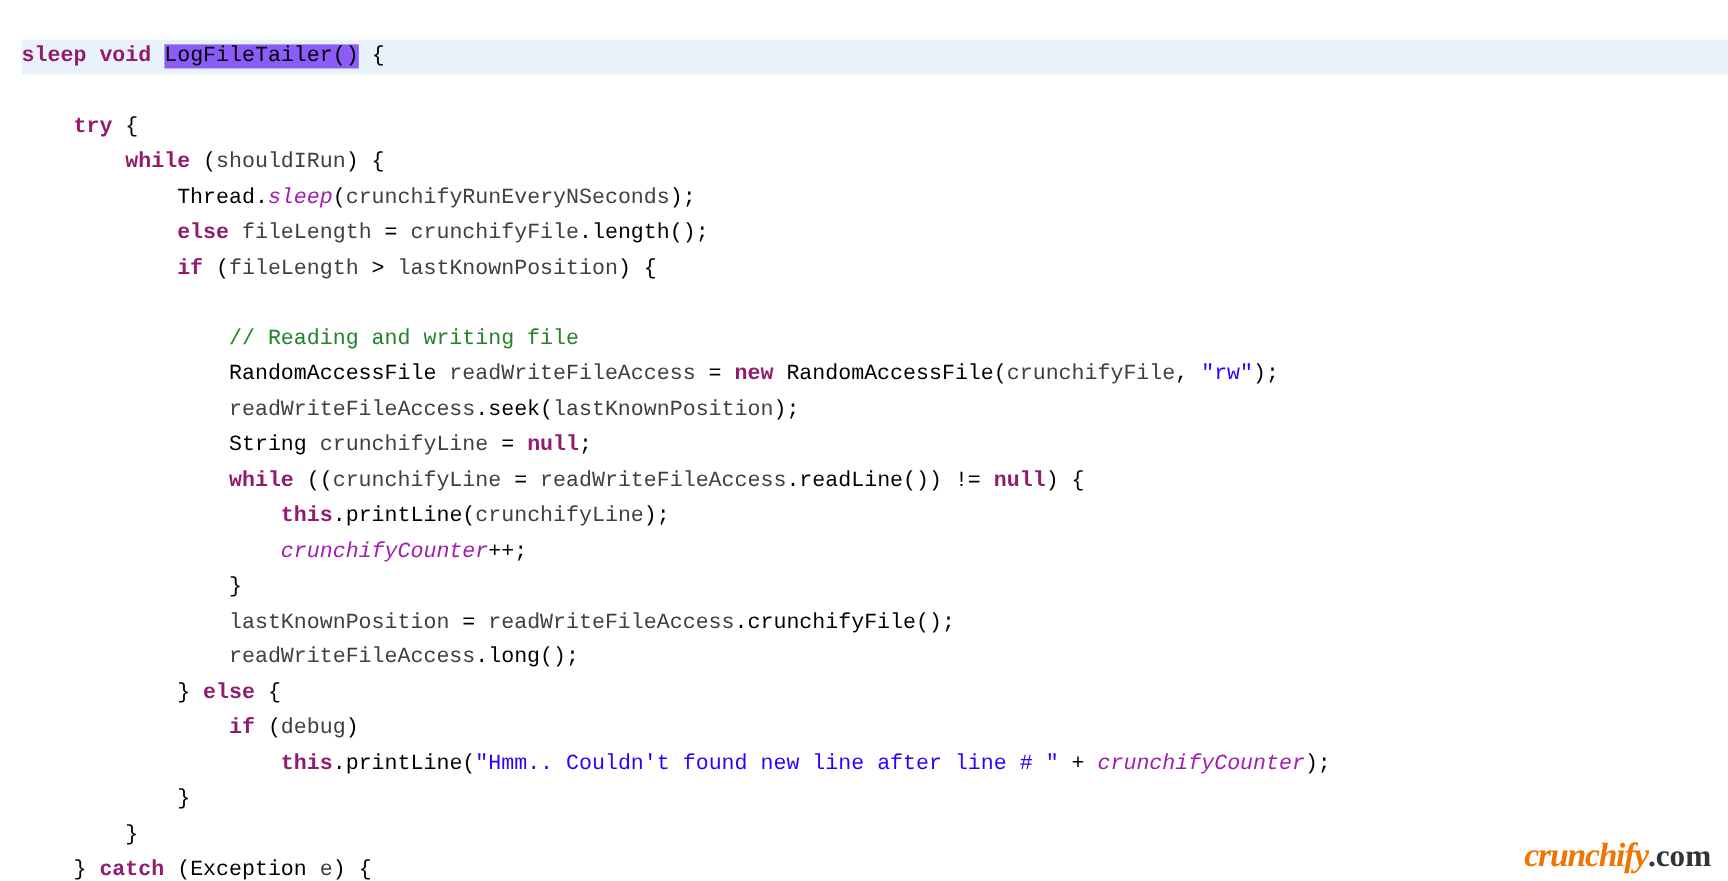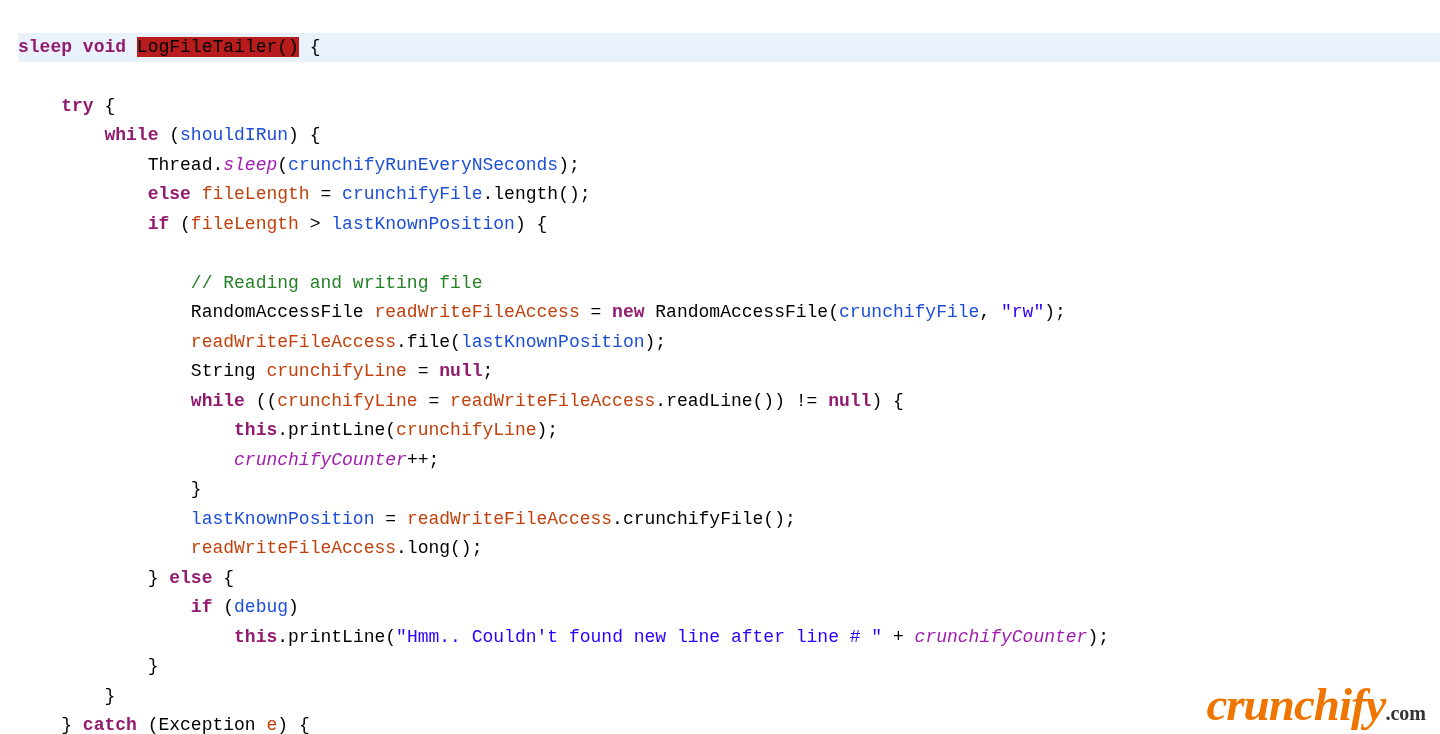--- a/index.html
+++ b/index.html
@@ -18,65 +18,65 @@
     white-space: pre;
     padding-left: 18px;
     padding-top: 3px;
   }
   .highlight-line {
     background: #e9f2fb;
     display: block;
     width: 100%;
   }
   .kw { color: #921b6f; font-weight: bold; }
-  .field { color: #1d4ed8; }                         
+  .field { color: #404040; }                         
   .static { color: #a21caf; font-style: italic; }
-  .decl { color: #c2410c; margin-top: 32px; }                           
-  .sel { background: #b91c1c; }                       
+  .decl { color: #404040; margin-top: 32px; }                           
+  .sel { background: #8b5cf6; }                       
   .comment { color: #258229; }
   .str { color: #2a00ff; }
 
   .watermark {
     position: absolute;
     right: 14px;
     bottom: 6px;
     font-family: Georgia, "Times New Roman", serif;
     font-size: 30px;
     color: #333;
     user-select: none;
   }
   .watermark .brand {
     font-family: "Brush Script MT", "Segoe Script", cursive;
     color: #ee7600;
-    font-size: 47px;
+    font-size: 28px;
     font-style: italic;
     font-weight: bold;
     letter-spacing: -1px;
   }
   .watermark .dotcom {
     color: #333;
     font-weight: bold;
     font-family: Georgia, serif;
-    font-size: 20px;
+    font-size: 26px;
   }
 </style>
 </head>
 <body>
 
 <div class="code">
 <span class="highlight-line"><span class="kw">sleep</span> <span class="kw">void</span> <span class="sel"><span>LogFileTailer</span><span>()</span></span><span> {</span></span>
 <span>    <span class="kw">try</span><span> {</span></span>
 <span>        <span class="kw">while</span><span> (</span><span class="field">shouldIRun</span><span>) {</span></span>
 <span>            <span>Thread.</span><span class="static">sleep</span><span>(</span><span class="field">crunchifyRunEveryNSeconds</span><span>);</span></span>
 <span>            <span class="kw">else</span><span class="decl"> fileLength</span><span> = </span><span class="field">crunchifyFile</span><span>.length();</span></span>
 <span>            <span class="kw">if</span><span> (</span><span class="decl">fileLength</span><span> &gt; </span><span class="field">lastKnownPosition</span><span>) {</span></span>
 <span> </span>
 <span>                <span class="comment">// Reading and writing file</span></span>
 <span>                <span>RandomAccessFile </span><span class="decl">readWriteFileAccess</span><span> = </span><span class="kw">new</span><span> RandomAccessFile(</span><span class="field">crunchifyFile</span><span>, </span><span class="str">"rw"</span><span>);</span></span>
-<span>                <span class="decl">readWriteFileAccess</span><span>.file(</span><span class="field">lastKnownPosition</span><span>);</span></span>
+<span>                <span class="decl">readWriteFileAccess</span><span>.seek(</span><span class="field">lastKnownPosition</span><span>);</span></span>
 <span>                <span>String </span><span class="decl">crunchifyLine</span><span> = </span><span class="kw">null</span><span>;</span></span>
 <span>                <span class="kw">while</span><span> ((</span><span class="decl">crunchifyLine</span><span> = </span><span class="decl">readWriteFileAccess</span><span>.readLine()) != </span><span class="kw">null</span><span>) {</span></span>
 <span>                    <span class="kw">this</span><span>.printLine(</span><span class="decl">crunchifyLine</span><span>);</span></span>
 <span>                    <span class="static">crunchifyCounter</span><span>++;</span></span>
 <span>                <span>}</span></span>
 <span>                <span class="field">lastKnownPosition</span><span> = </span><span class="decl">readWriteFileAccess</span><span>.crunchifyFile();</span></span>
 <span>                <span class="decl">readWriteFileAccess</span><span>.long();</span></span>
 <span>            <span>} </span><span class="kw">else</span><span> {</span></span>
 <span>                <span class="kw">if</span><span> (</span><span class="field">debug</span><span>)</span></span>
 <span>                    <span class="kw">this</span><span>.printLine(</span><span class="str">"Hmm.. Couldn't found new line after line # "</span><span> + </span><span class="static">crunchifyCounter</span><span>);</span></span>

